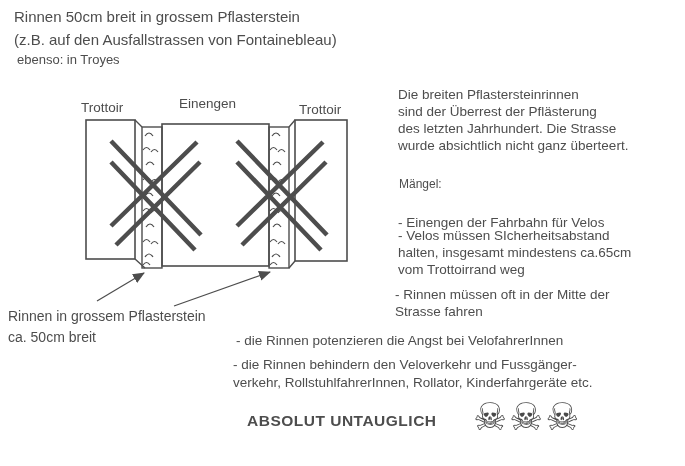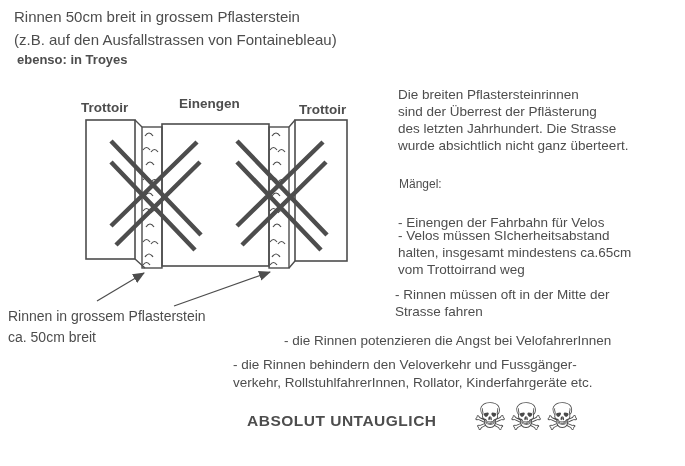--- a/index.html
+++ b/index.html
@@ -5,21 +5,21 @@
   html,body{margin:0;padding:0;}
   body{
     width:685px;height:466px;position:relative;background:#ffffff;
     font-family:"Liberation Sans","DejaVu Sans",sans-serif;
     color:#4d4d4d;overflow:hidden;
   }
   .abs{position:absolute;white-space:pre-line;}
   .title{font-size:15px;}
   .subtitle{font-size:15px;}
   .note{font-size:13px;}
-  .dlabel{font-size:13.5px;font-weight:bold;}
+  .dlabel{font-size:13.5px;}
   .body-text{font-size:13.5px;line-height:17px;}
   .heading-u{font-size:12px;}
   .caption{font-size:14px;line-height:21px;}
   .bullet{font-size:13.5px;line-height:17.5px;}
   .verdict{font-size:15.5px;font-weight:bold;letter-spacing:0.5px;}
   .skulls{display:flex;gap:2px;font-family:"DejaVu Sans",sans-serif;
     font-size:38px;line-height:1;color:#4a4a4a;}
   svg{position:absolute;left:0;top:0;}
   .ink-line{stroke:#4d4d4d;fill:none;}
 </style>
@@ -50,42 +50,42 @@
   <path d="M111,141 L201,235 M111,162 L195,250 M197,142 L111,226 M200,162 L116,245" class="ink-line" stroke-width="4.5"></path>
 
   <path d="M237,141 L327,235 M237,162 L321,250 M323,142 L237,226 M326,162 L242,245" class="ink-line" stroke-width="4.5"></path>
 
   <path d="M97,301 L144,273" class="ink-line" stroke-width="1.2" marker-end="url(#ah)"></path>
   <path d="M174,306 L270,272" class="ink-line" stroke-width="1.2" marker-end="url(#ah)"></path>
 </svg>
 
 <div class="abs title" style="left:14px;top:8px;">Rinnen 50cm breit in grossem Pflasterstein</div>
 <div class="abs subtitle" style="left:14px;top:31px;">(z.B. auf den Ausfallstrassen von Fontainebleau)</div>
-<div class="abs note" style="left:17px;top:52px;font-weight:bold;">ebenso: in Troyes</div>
+<div class="abs note" style="left:17px;top:52px;">ebenso: in Troyes</div>
 
 <div class="abs dlabel" style="left:81px;top:100px;">Trottoir</div>
 <div class="abs dlabel" style="left:179px;top:96px;">Einengen</div>
 <div class="abs dlabel" style="left:299px;top:102px;">Trottoir</div>
 
 <div class="abs caption" style="left:8px;top:306px;">Rinnen in grossem Pflasterstein
 ca. 50cm breit</div>
 
 <div class="abs body-text" style="left:398px;top:86px;">Die breiten Pflastersteinrinnen
 sind der Überrest der Pflästerung
 des letzten Jahrhundert. Die Strasse
 wurde absichtlich nicht ganz überteert.</div>
 <div class="abs heading-u" style="left:399px;top:177px;">Mängel:</div>
 <div class="abs body-text" style="left:398px;top:214px;">- Einengen der Fahrbahn für Velos</div>
 <div class="abs body-text" style="left:398px;top:227px;">- Velos müssen SIcherheitsabstand
 halten, insgesamt mindestens ca.65cm
 vom Trottoirrand weg</div>
 <div class="abs body-text" style="left:395px;top:286px;">- Rinnen müssen oft in der Mitte der
 Strasse fahren</div>
 
-<div class="abs bullet" style="left:236px;top:332px;margin-left:48px;">- die Rinnen potenzieren die Angst bei VelofahrerInnen</div>
+<div class="abs bullet" style="left:236px;top:332px;">- die Rinnen potenzieren die Angst bei VelofahrerInnen</div>
 <div class="abs bullet" style="left:233px;top:356px;">- die Rinnen behindern den Veloverkehr und Fussgänger-
 verkehr, RollstuhlfahrerInnen, Rollator, Kinderfahrgeräte etc.</div>
 
 <div class="abs verdict" style="left:247px;top:412px;">ABSOLUT UNTAUGLICH</div>
 
 <div class="abs skulls" style="left:473px;top:398px;">
   <span>☠</span>
   <span>☠</span>
   <span>☠</span>
 </div>

